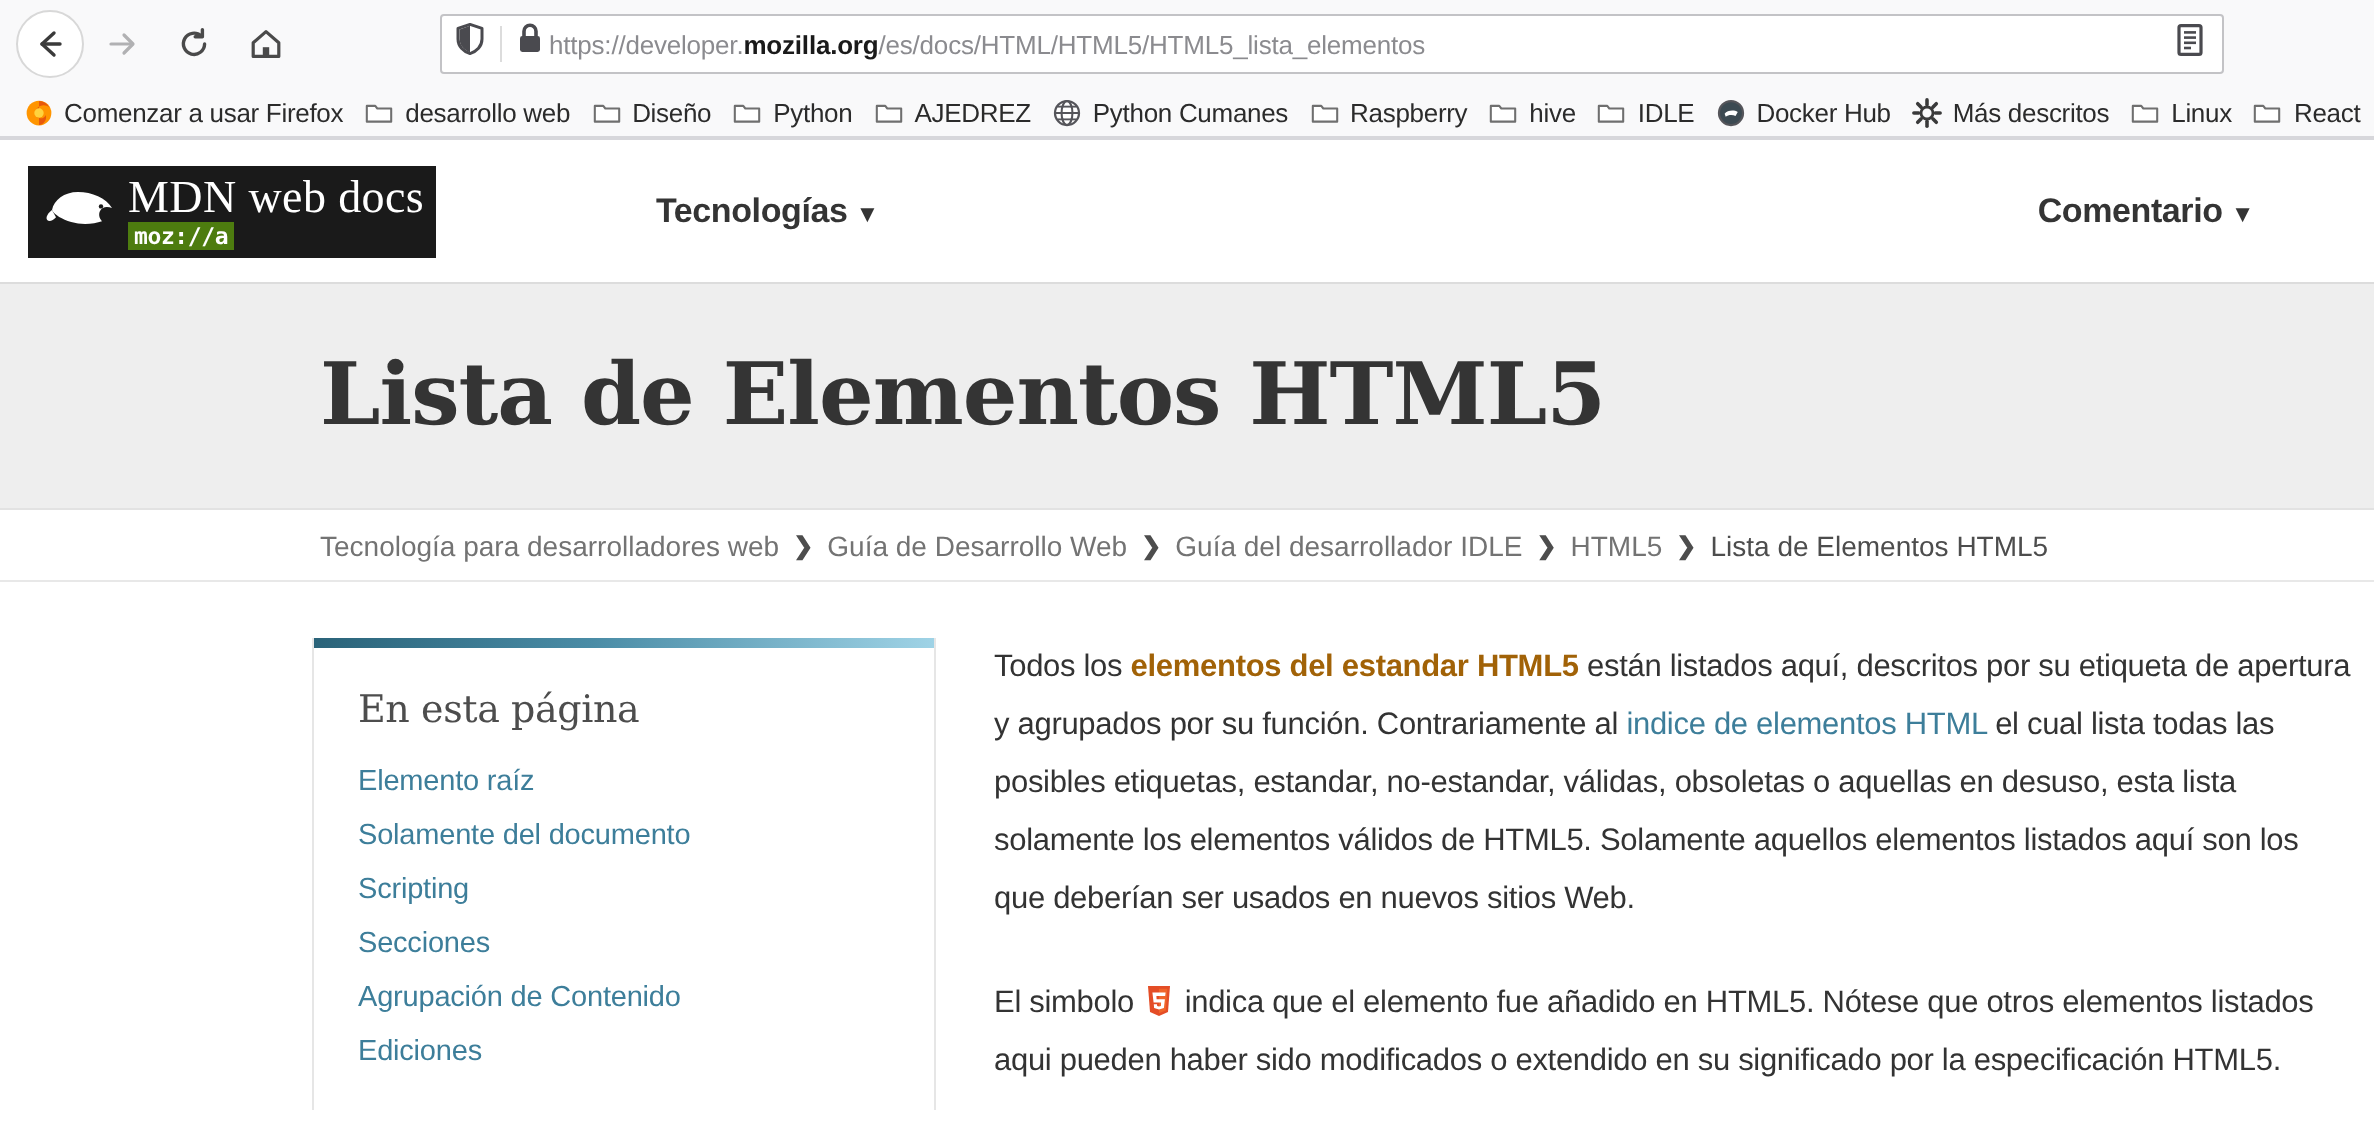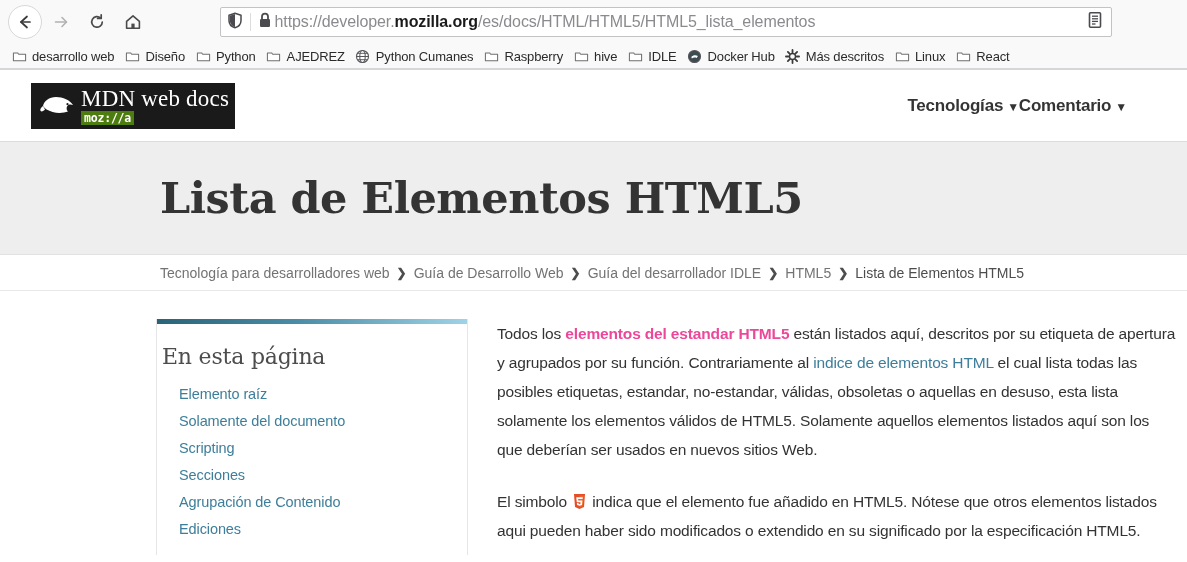--- a/index.html
+++ b/index.html
@@ -47,21 +47,21 @@
     border: 1px solid #c3c3c6;
     border-radius: 2px;
     display: flex;
     align-items: center;
     padding: 0 2px 0 6px;
   }
   #urlbar .sep {
     width: 1px; height: 18px; background: #dcdcdc; margin: 0 7px;
   }
   #url-text {
-    font-size: 16px;
+    font-size: 13px;
     color: #8b8b8f;
     white-space: nowrap;
     overflow: hidden;
     letter-spacing: -0.1px;
     flex: 1 1 auto;
     padding-left: 3px;
   }
   #url-text b { color: #1a1a1a; font-weight: 700; }
   #url-text .dim { color: #8b8b8f; }
   #reader-btn {
@@ -100,21 +100,21 @@
     color: #2b2b2b;
     letter-spacing: -0.15px;
   }
 
   
   #mdn-header {
     height: 72px;
     background: #ffffff;
     display: flex;
     align-items: center;
-    padding-left: 31px;
+    padding-left: 14px;
     border-bottom: 1px solid #dcdcdc;
   }
   #mdn-logo {
     width: 204px;
     height: 46px;
     background: #1a1a1a;
     display: flex;
     align-items: center;
     flex: 0 0 auto;
     padding-left: 6px;
@@ -136,21 +136,21 @@
     font-size: 11.5px;
     line-height: 14px;
     align-self: flex-start;
     padding: 0 3px;
     letter-spacing: -0.2px;
   }
   #mdn-nav {
     display: flex;
     flex: 1 1 auto;
     align-items: center;
-    justify-content: flex-end;
+    justify-content: space-between;
     padding: 0 60px 0 110px;
   }
   .mdn-nav-item {
     font-size: 17px;
     color: #343434;
     font-weight: 600;
     letter-spacing: -0.2px;
     white-space: nowrap;
   }
   .mdn-nav-item .caret { font-size: 12px; margin-left: 4px; }
@@ -209,23 +209,23 @@
     border-right: 1px solid #e6e6e6;
     background: #ffffff;
     height: 236px;
   }
   #sidebar-topbar {
     height: 5px;
     background: linear-gradient(to right, #2a6379 0%, #4a8ca6 45%, #9fd3e6 100%);
   }
   #sidebar-title {
     font-family: "DejaVu Serif", serif;
-    font-size: 22px;
+    font-size: 19px;
     color: #4d4d4d;
-    margin: 20px 0 0 5px;
+    margin: 20px 0 0 22px;
     letter-spacing: -0.2px;
   }
   #sidebar-list {
     list-style: none;
     margin: 12px 0 0 0;
     padding: 0 0 0 22px;
   }
   #sidebar-list li {
     font-size: 14.5px;
     color: #3d7e9a;
@@ -237,21 +237,21 @@
     flex: 1 1 auto;
     padding: 0 10px 0 29px;
   }
   #article p {
     margin: 0 0 23px 0;
     font-size: 15.5px;
     line-height: 29px;
     color: #333333;
     letter-spacing: -0.15px;
   }
-  #article p b { font-weight: bold; color: #ec4899; text-align: right; }
+  #article p b { font-weight: bold; color: #a16207; text-align: right; }
   #article a.inline-link { color: #3d7e9a; text-decoration: none; }
   .html5-badge {
     display: inline-block;
     width: 13px; height: 15px;
     vertical-align: -2px;
     margin: 0 2px;
   }
 </style>
 </head>
 <body>
@@ -321,20 +321,30 @@
               <line x1="7" y1="11.4" x2="13" y2="11.4" stroke="#4a4a4f" stroke-width="1.3"></line>
               <line x1="7" y1="14" x2="10.5" y2="14" stroke="#4a4a4f" stroke-width="1.3"></line>
             </svg>
           </span>
         </span>
       </div>
     </div>
   </div>
 
   <div id="bookmarks-bar">
+      <div class="bookmark">
+        <span class="bm-icon">
+          <svg width="15" height="15" viewBox="0 0 16 16">
+            <circle cx="8" cy="8" r="6.6" fill="#ff9500"></circle>
+            <path d="M8 1.6 A6.6 6.6 0 0 1 13.6 5 C11.6 3.4 8.8 3.6 7 5.4 C5.6 6.8 5.6 9.2 7.4 10.4 C9 11.4 11 10.6 11.6 9 C12.4 11.6 10.6 14 8 14.4 Z" fill="#e8590c"></path>
+            <circle cx="8" cy="8" r="2.5" fill="#ffd33d"></circle>
+          </svg>
+        </span>
+        <span class="bm-label">Comenzar a usar Firefox</span>
+      </div>
       <div class="bookmark">
         <span class="bm-icon">
           <svg width="15" height="15" viewBox="0 0 16 16">
             <path d="M1.5 4.2 L6 4.2 L7.1 5.6 L14.5 5.6 L14.5 12.6 L1.5 12.6 Z" fill="#ffffff" stroke="#6f6f6f" stroke-width="1.1" stroke-linejoin="round"></path>
           </svg>
         </span>
         <span class="bm-label">desarrollo web</span>
       </div>
       <div class="bookmark">
         <span class="bm-icon">

